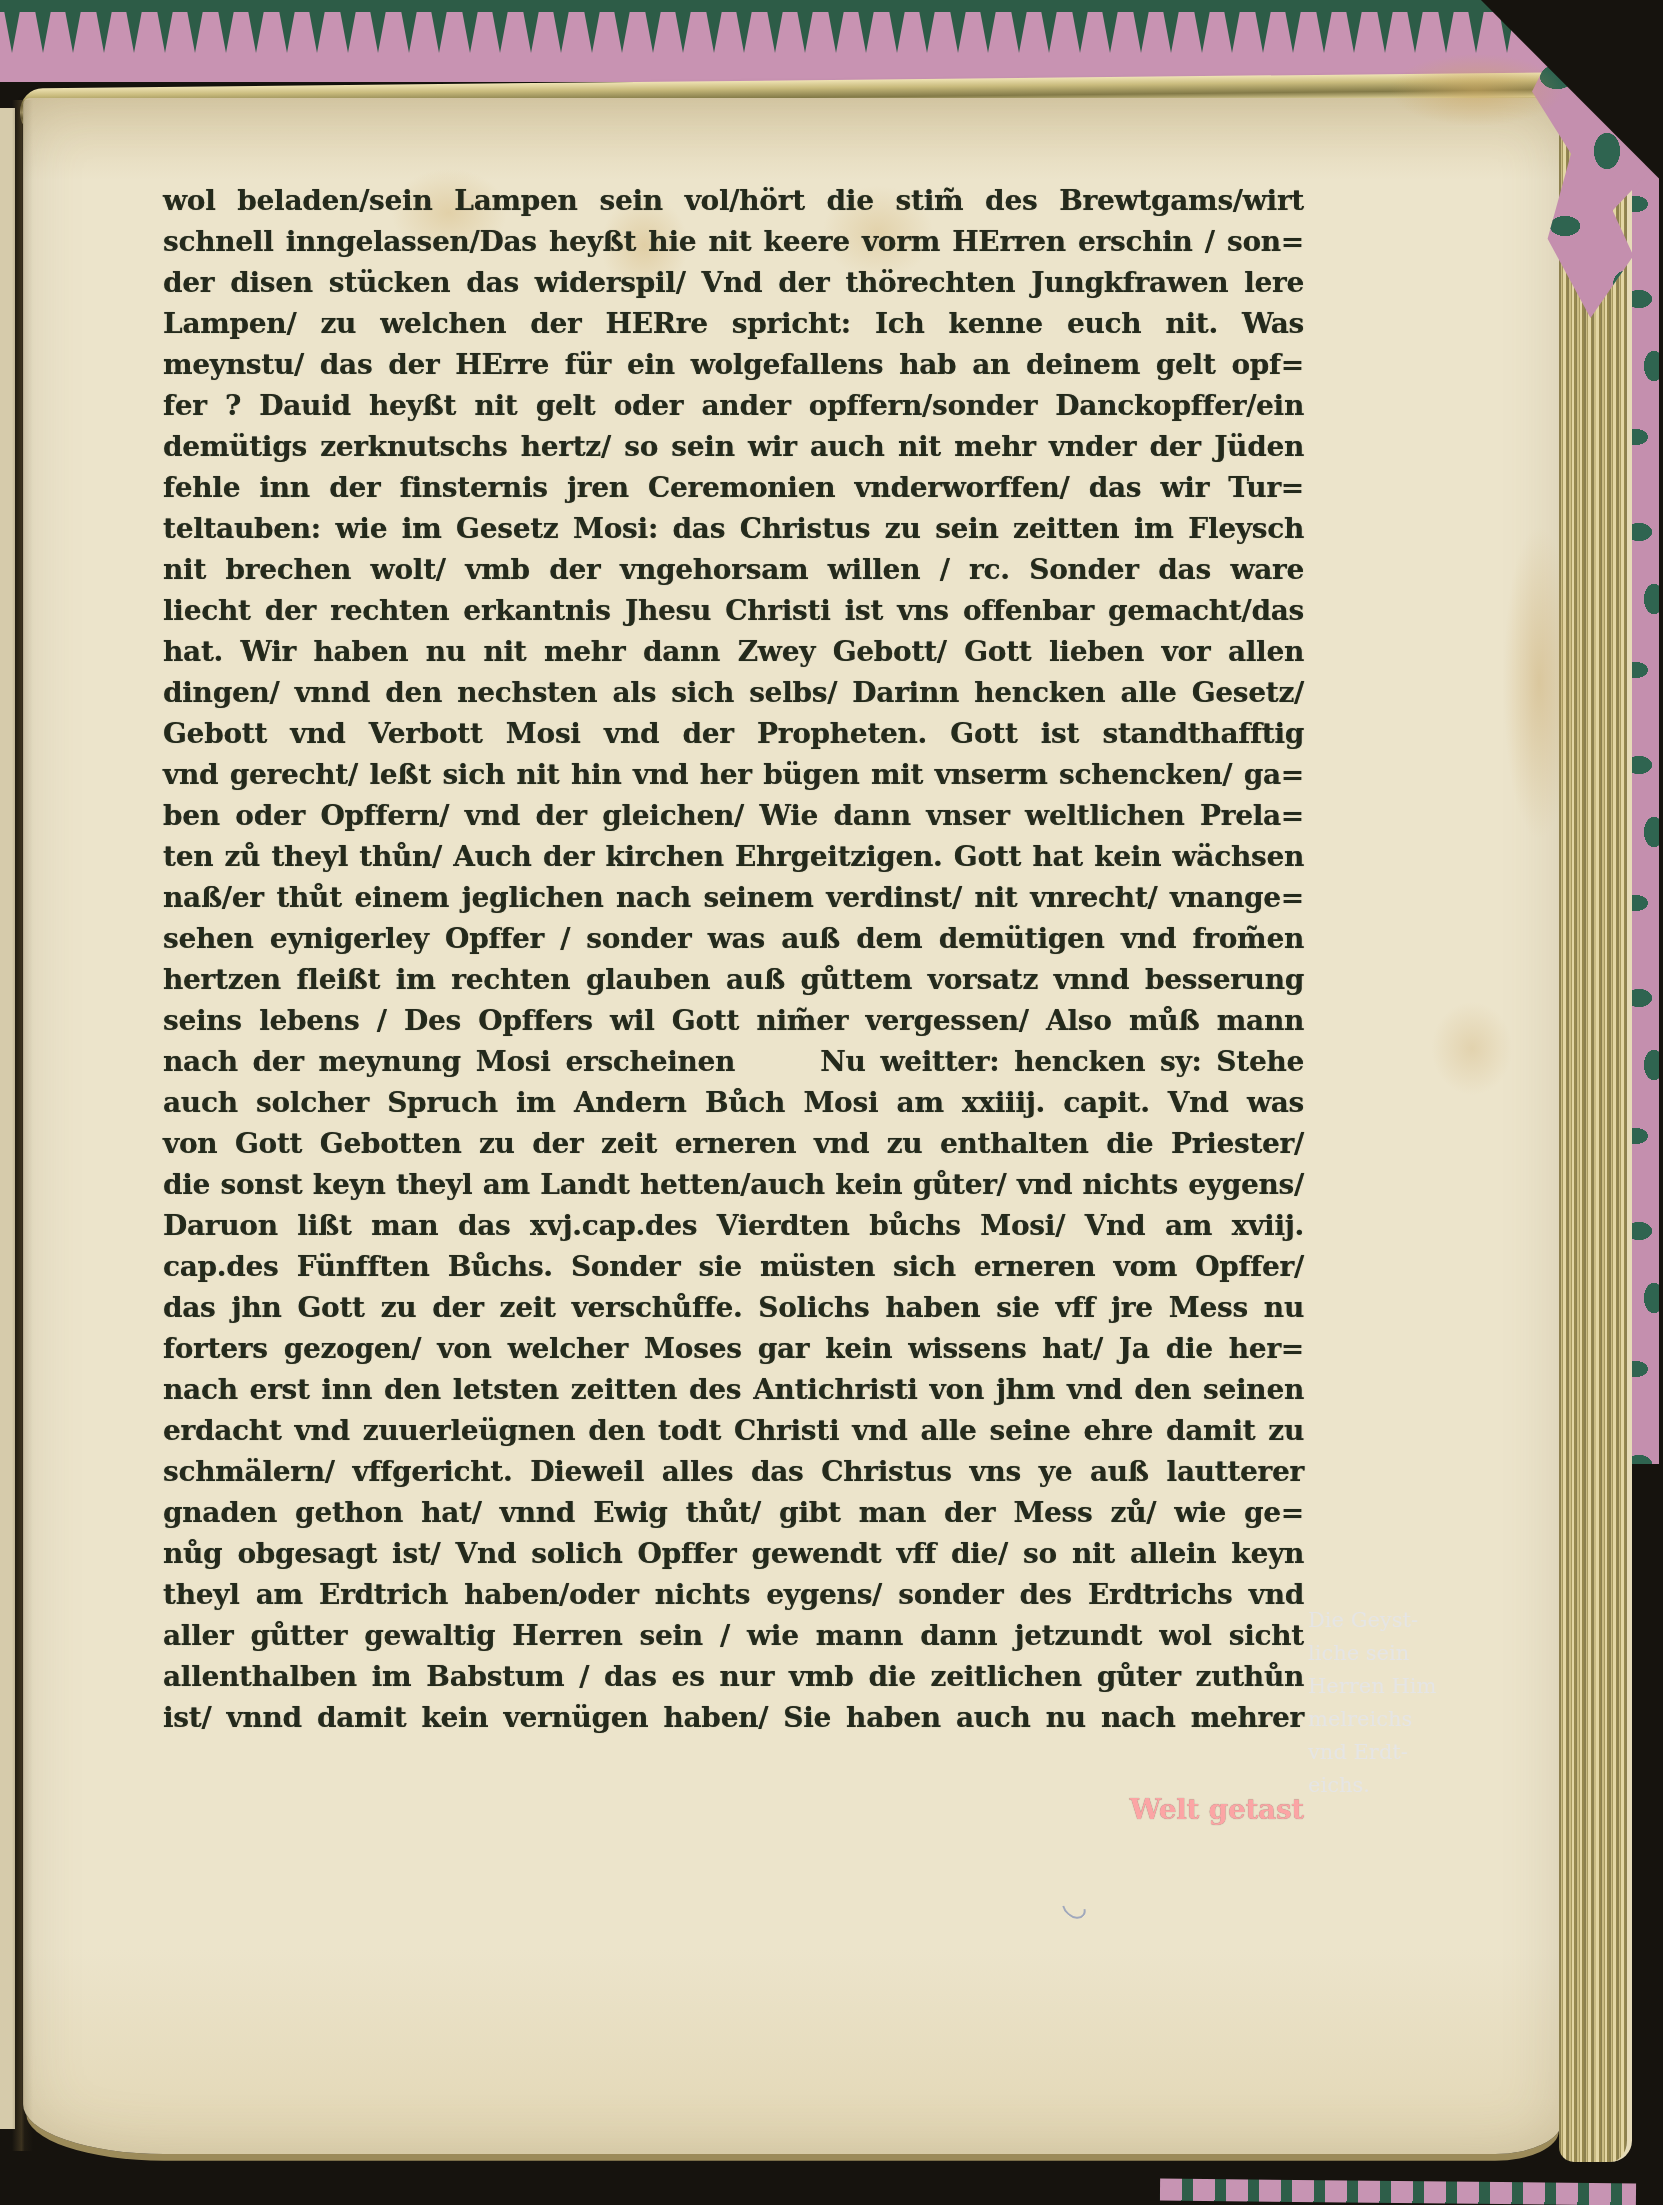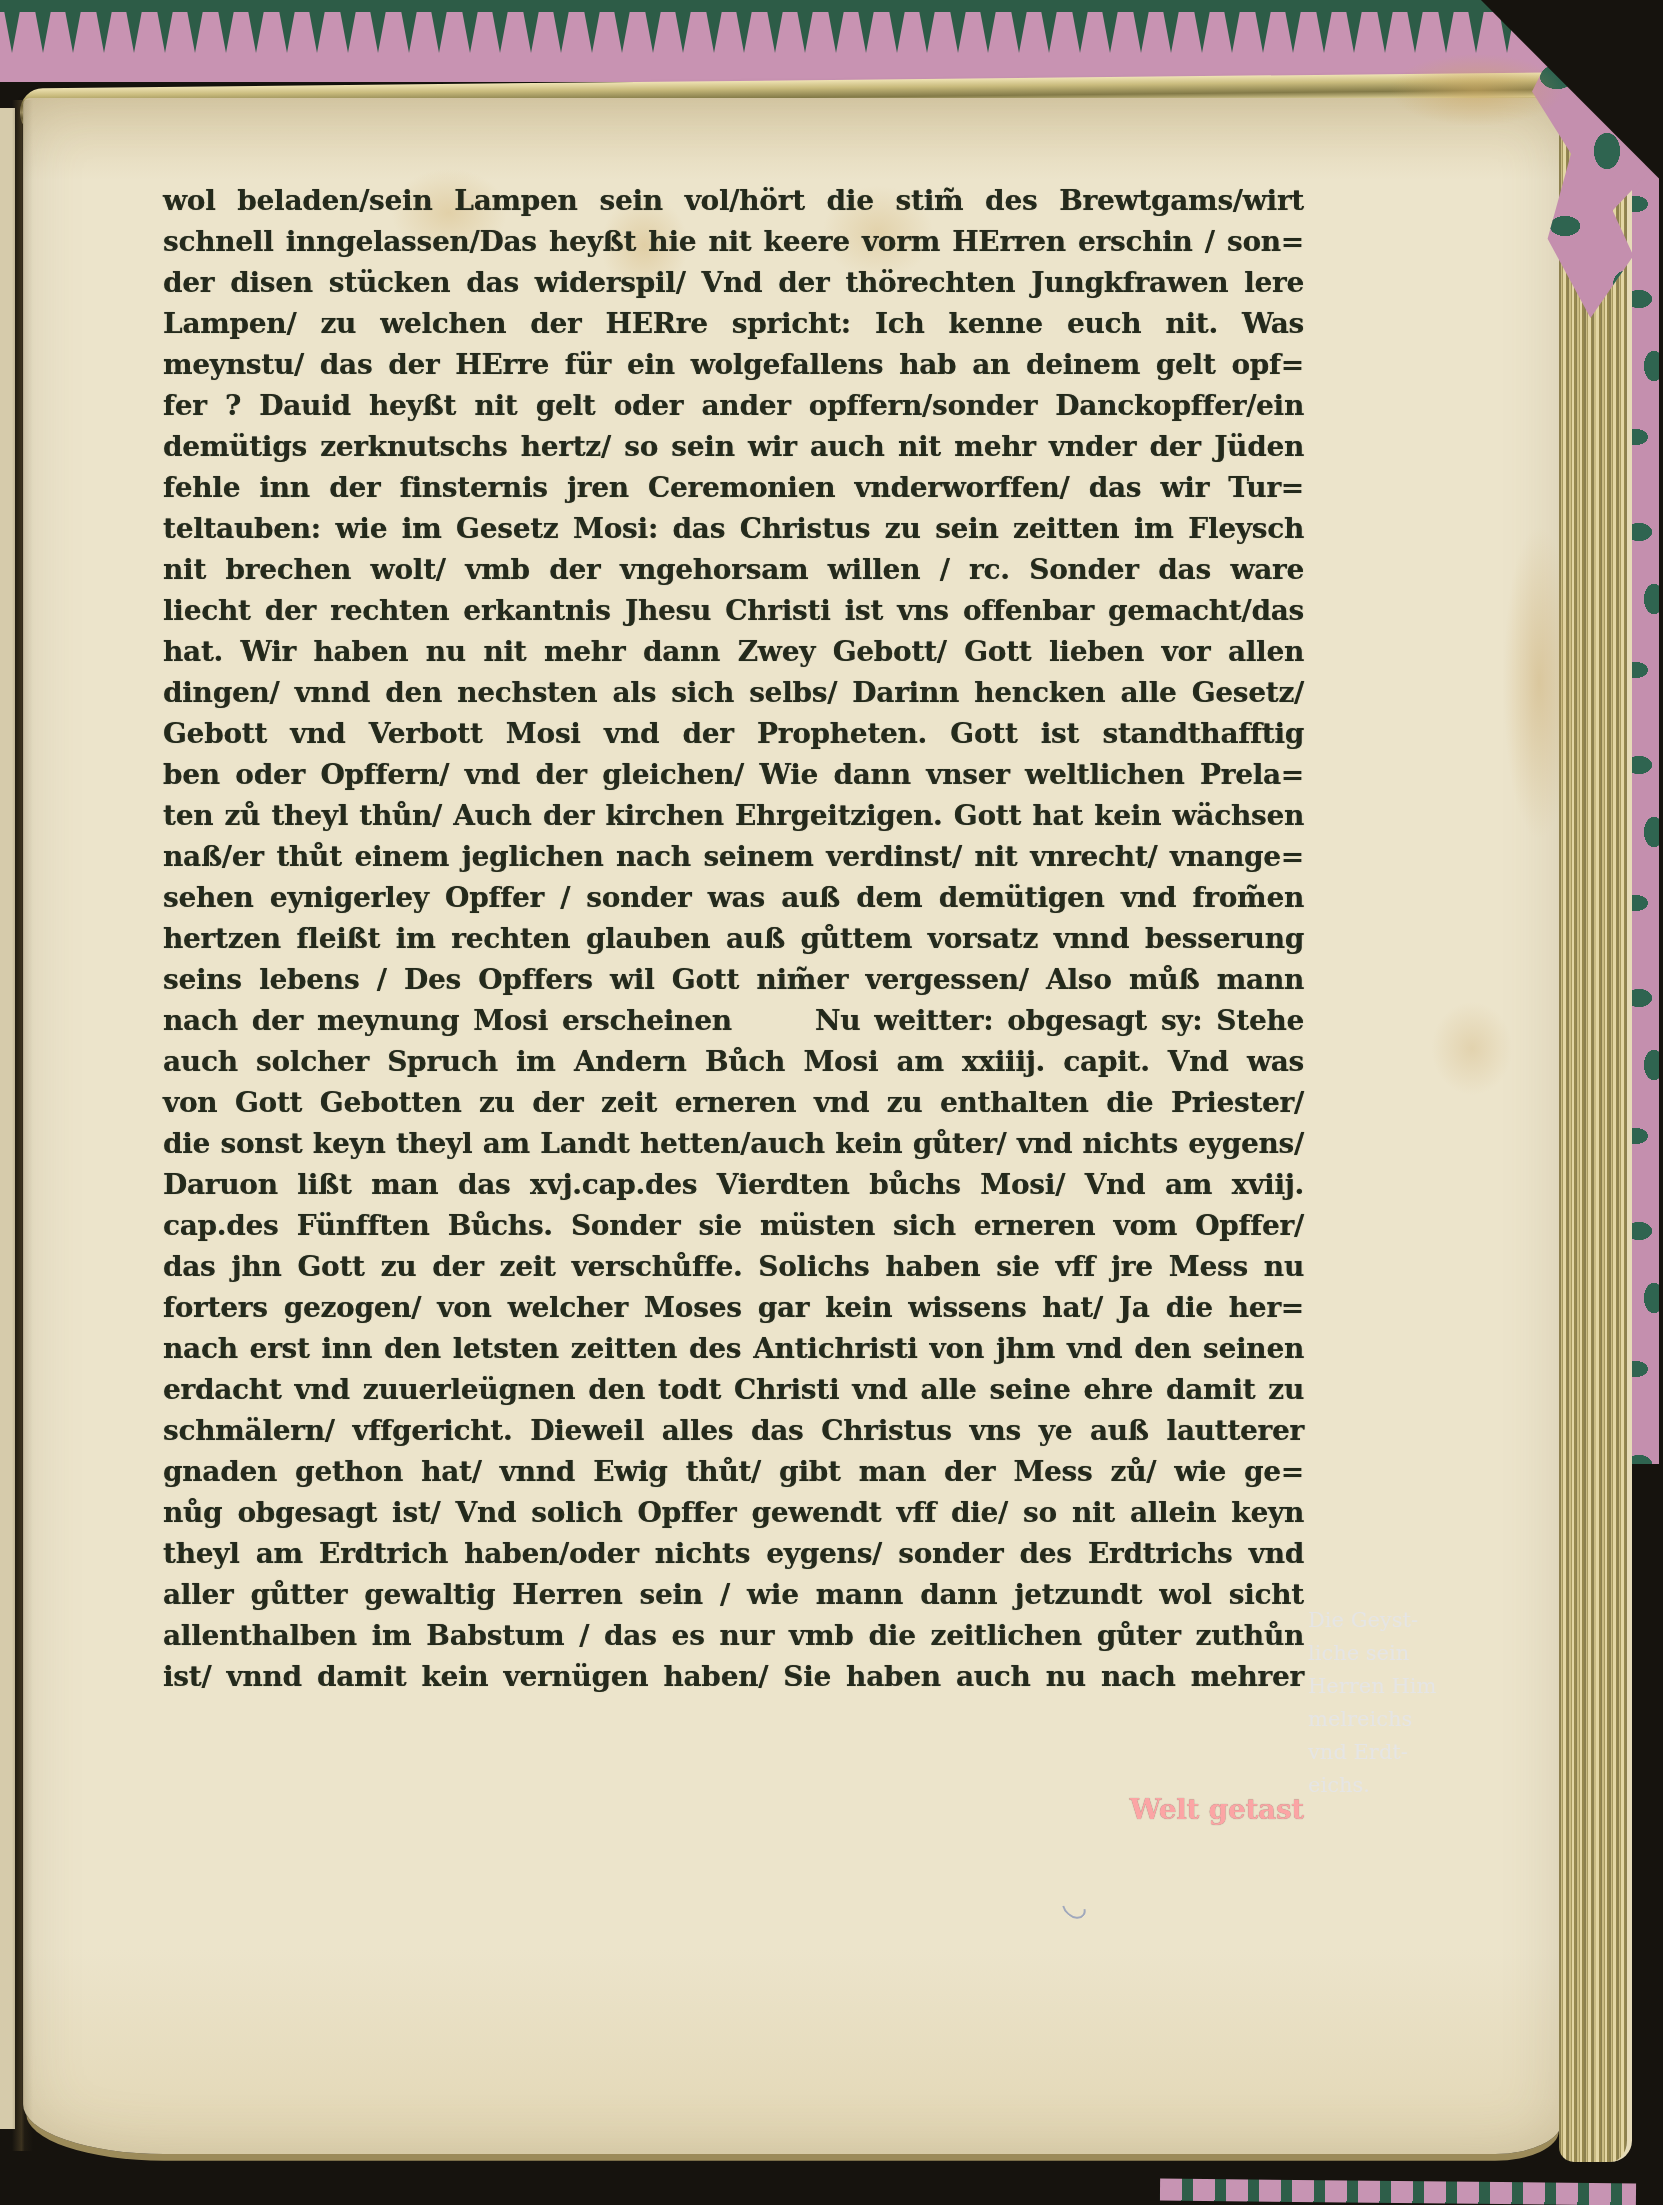--- a/index.html
+++ b/index.html
@@ -165,27 +165,28 @@
       <div class="line">meynstu/ das der HErre für ein wolgefallens hab an deinem gelt opf=</div>
       <div class="line">fer ?  Dauid heyßt nit gelt oder ander opffern/sonder Danckopffer/ein</div>
       <div class="line">demütigs zerknutschs hertz/ so sein wir auch nit mehr vnder der Jüden</div>
       <div class="line">fehle inn der finsternis jren Ceremonien vnderworffen/ das wir Tur=</div>
       <div class="line">teltauben: wie im Gesetz Mosi: das Christus zu sein zeitten im Fleysch</div>
       <div class="line">nit brechen wolt/ vmb der vngehorsam willen / rc. Sonder das ware</div>
       <div class="line">liecht der rechten erkantnis Jhesu Christi ist vns offenbar gemacht/das</div>
       <div class="line">hat.  Wir haben nu nit mehr dann Zwey Gebott/ Gott lieben vor allen</div>
       <div class="line">dingen/ vnnd den nechsten als sich selbs/ Darinn hencken alle Gesetz/</div>
       <div class="line">Gebott vnd Verbott Mosi vnd der Propheten.  Gott ist standthafftig</div>
+      <div class="line">vnd gerecht/ leßt sich nit hin vnd her bügen mit vnserm schencken/ ga=</div>
       <div class="line">ben oder Opffern/ vnd der gleichen/ Wie dann vnser weltlichen Prela=</div>
       <div class="line">ten zů theyl thůn/ Auch der kirchen Ehrgeitzigen. Gott hat kein wächsen</div>
       <div class="line">naß/er thůt einem jeglichen nach seinem verdinst/ nit vnrecht/ vnange=</div>
       <div class="line">sehen eynigerley Opffer / sonder was auß dem demütigen vnd from̃en</div>
       <div class="line">hertzen fleißt im rechten glauben auß gůttem vorsatz vnnd besserung</div>
       <div class="line">seins lebens / Des Opffers wil Gott nim̃er vergessen/ Also můß mann</div>
-      <div class="line">nach der meynung Mosi erscheinen    Nu weitter: obgesagt sy: Stehe</div>
+      <div class="line">nach der meynung Mosi erscheinen    Nu weitter: hencken sy: Stehe</div>
       <div class="line">auch solcher Spruch im Andern Bůch Mosi am xxiiij. capit. Vnd was</div>
       <div class="line">von Gott Gebotten zu der zeit erneren vnd zu enthalten die Priester/</div>
       <div class="line">die sonst keyn theyl am Landt hetten/auch kein gůter/ vnd nichts eygens/</div>
       <div class="line">Daruon lißt man das xvj.cap.des Vierdten bůchs Mosi/ Vnd am xviij.</div>
       <div class="line">cap.des Fünfften Bůchs. Sonder sie müsten sich erneren vom Opffer/</div>
       <div class="line">das jhn Gott zu der zeit verschůffe.  Solichs haben sie vff jre Mess nu</div>
       <div class="line">forters gezogen/ von welcher Moses gar kein wissens hat/ Ja die her=</div>
       <div class="line">nach erst inn den letsten zeitten des Antichristi von jhm vnd den seinen</div>
       <div class="line">erdacht vnd zuuerleügnen den todt Christi vnd alle seine ehre damit zu</div>
       <div class="line">schmälern/ vffgericht.  Dieweil alles das Christus vns ye auß lautterer</div>

